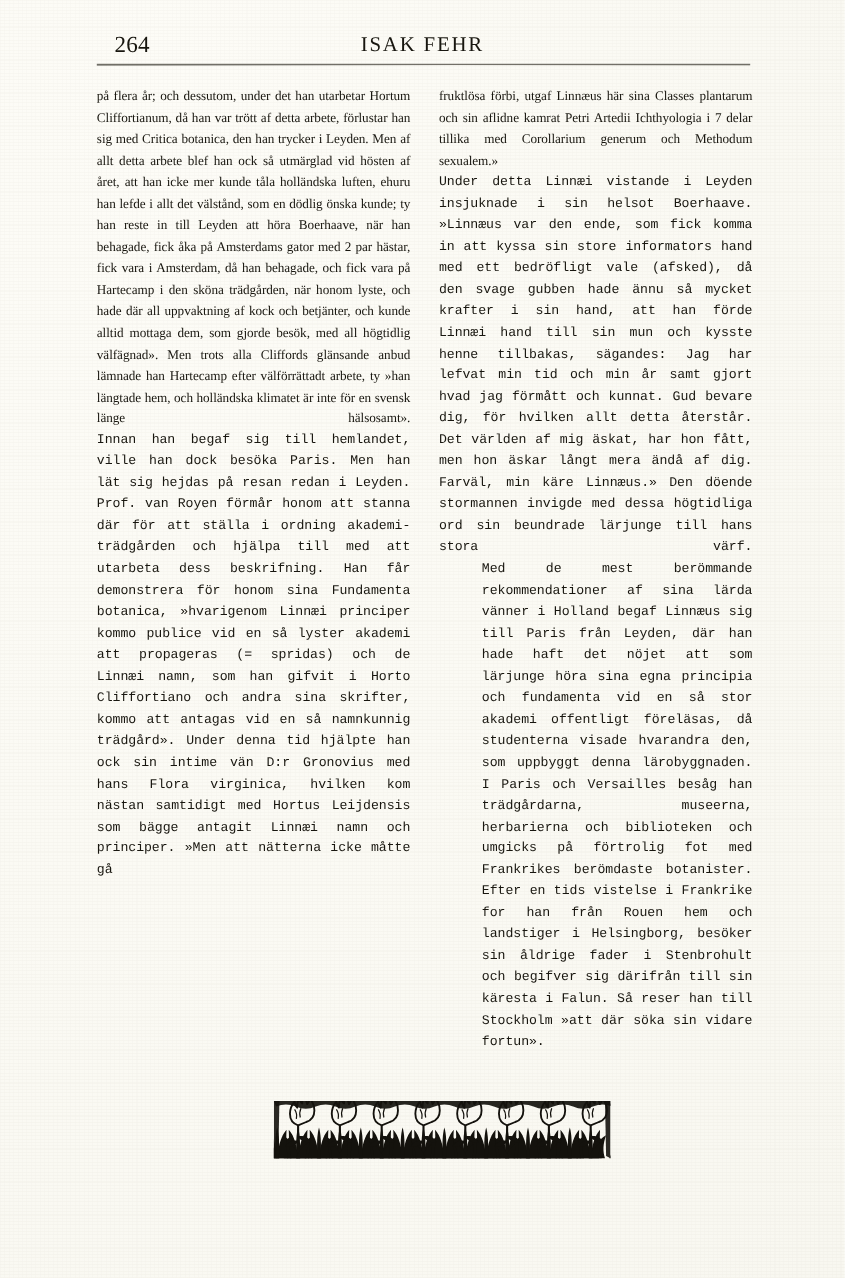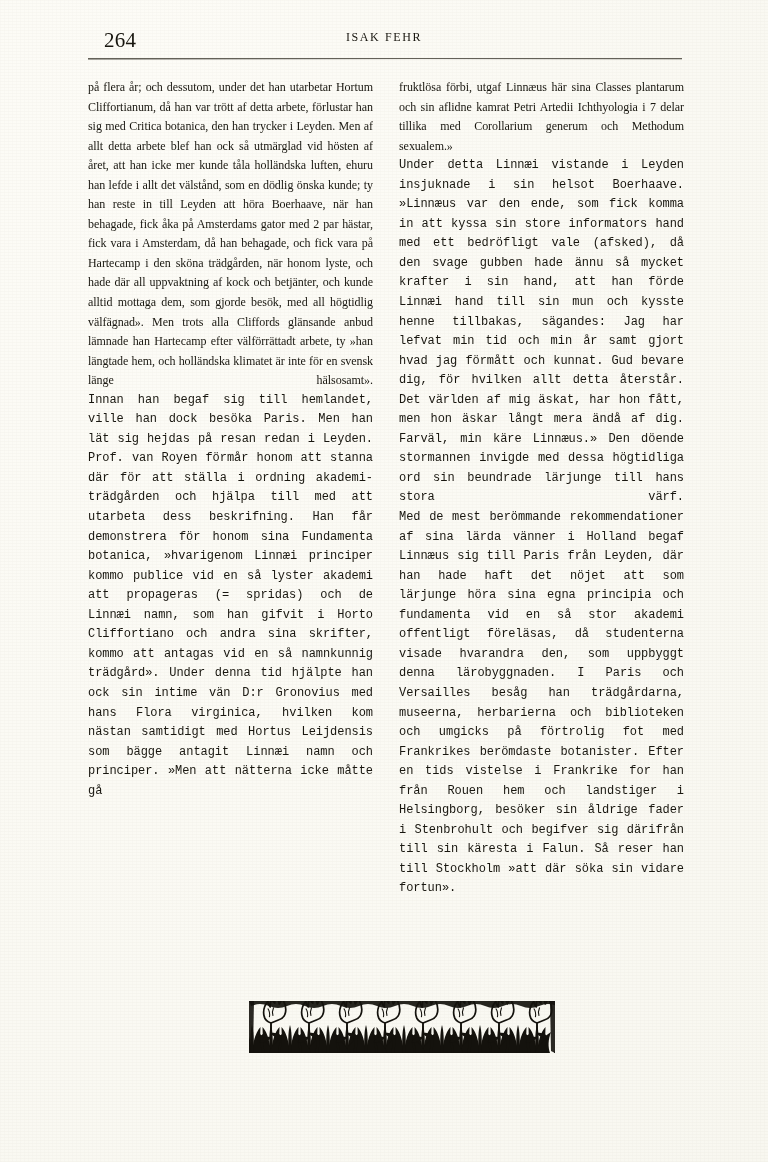--- a/index.html
+++ b/index.html
@@ -25,21 +25,21 @@
   }
   .folio{
     position:absolute;left:0;top:0;
     font-size:21px;letter-spacing:.2px;
     font-family:"Liberation Serif",serif;
     margin-left:16px;
   }
   .runtitle{
     position:absolute;left:0;right:0;top:2px;
     text-align:center;
-    font-size:12px;
+    font-size:19px;
     letter-spacing:1.6px;
   }
   .rule{
     position:absolute;
     left:88px;right:86px;top:58px;
     height:1px;
     background:#3a372e;
     opacity:.78;
   }
   .rule::after{
@@ -64,20 +64,21 @@
     font-size:12px;
     line-height:19.55px;
     text-align:justify;
     text-align-last:justify;
     hyphens:none;
     letter-spacing:-0.05px;
     word-spacing:.3px;
   }
   .col p.lastpar{
     text-align-last:left;
+    margin-left:39px;
   }
   .col p + p{ text-indent:0;font-family:Liberation Mono, monospace; }
   
   .ornament{
     position:absolute;
     left:249px;top:1001px;
     width:306px;height:55px;
   }
   .ornament svg{display:block;width:100%;height:100%;}
   .noise{

